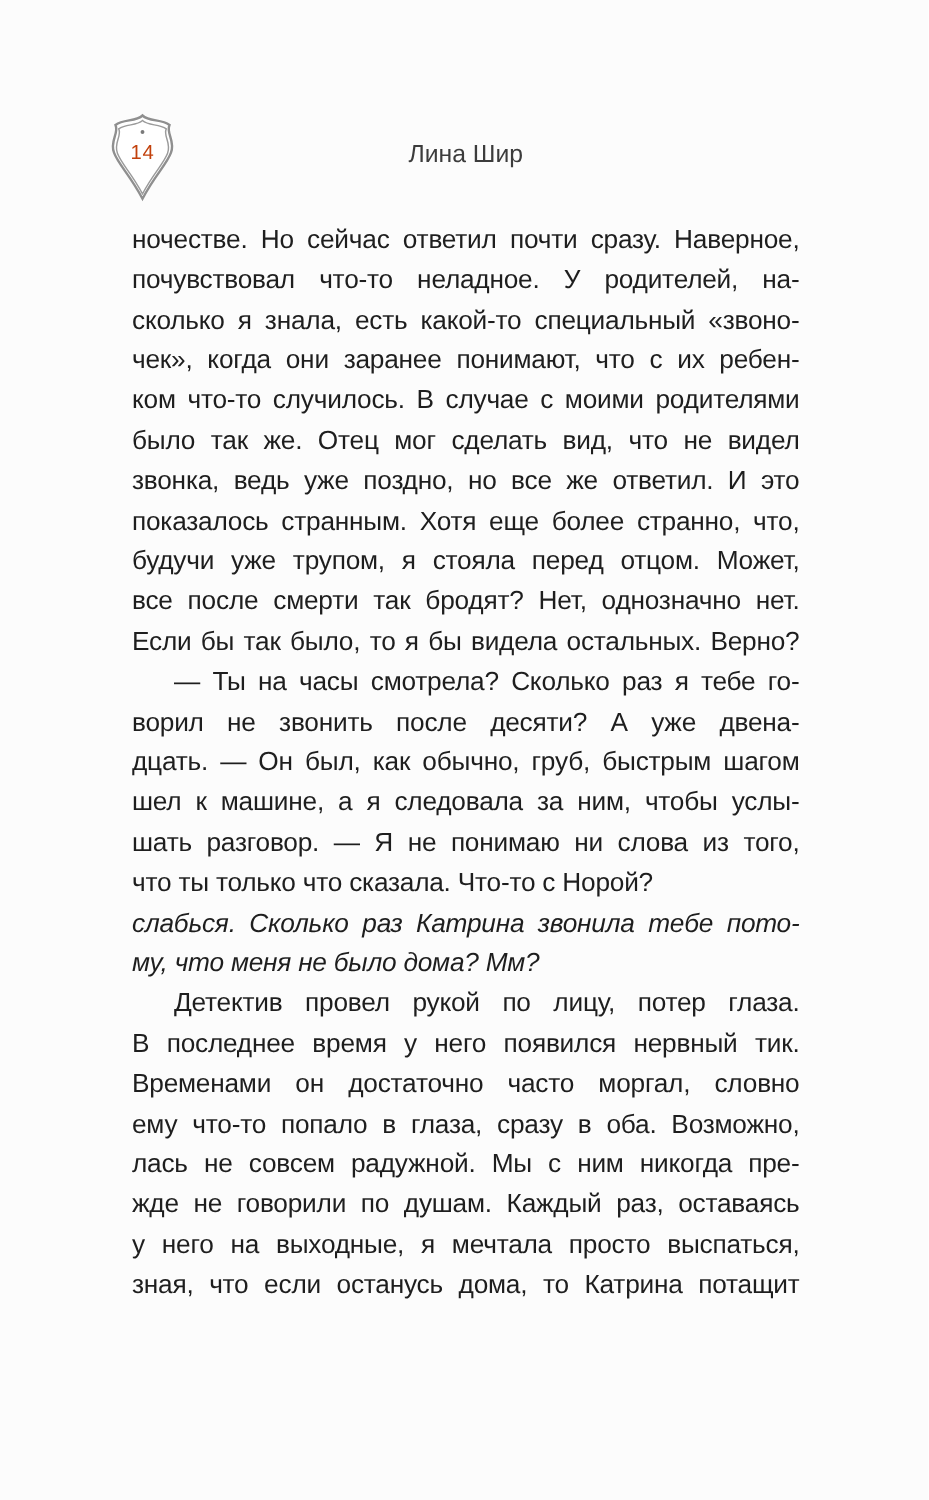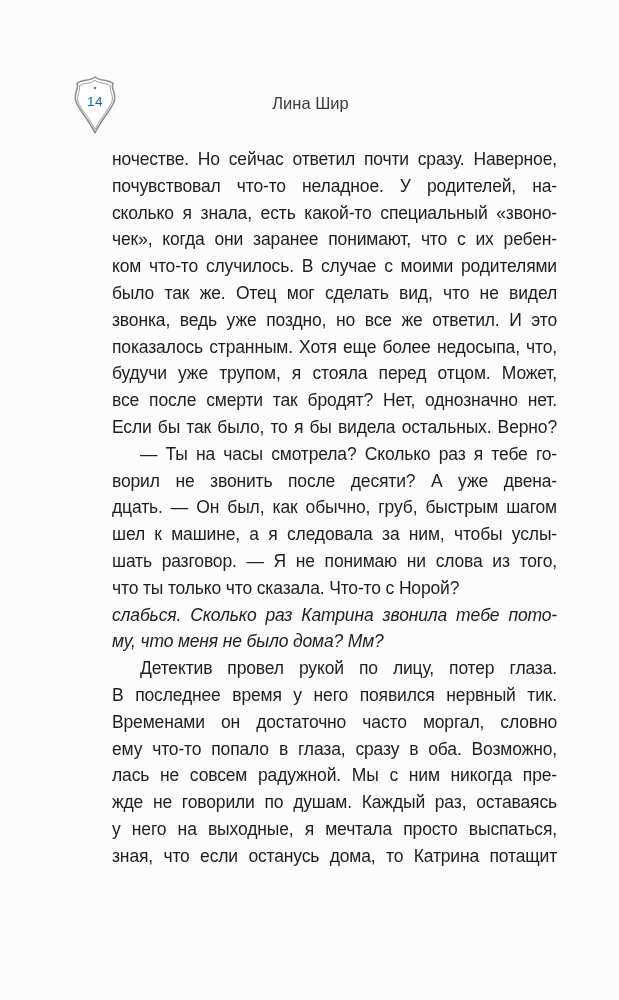--- a/index.html
+++ b/index.html
@@ -30,39 +30,38 @@
     width: 54px;
     height: 60px;
   }
   .badge-num {
     position: absolute;
     left: 0;
     right: 0;
     top: 19px;
     text-align: center;
     font-size: 13.5px;
-    color: #0369a1;
+    color: #c2410c;
     letter-spacing: 0.5px;
   }
   .author {
     position: absolute;
     left: 88px;
     top: 94px;
     width: 445px;
     text-align: center;
     font-size: 16.5px;
     color: var(--header-color, #3c3c3c);
   }
   
   .body-text {
     position: absolute;
     left: 88px;
     top: 146px;
     width: 445px;
-    margin-left: 24px;
   }
   .line {
     font-size: 17.5px;
     letter-spacing: -0.15px;
     line-height: 26.8px;
     height: 26.8px;
     overflow: hidden;
     color: var(--text-color, #1e1e1e);
     text-align: justify;
     text-align-last: justify;
@@ -106,21 +105,21 @@
   <div class="author">Лина Шир</div>
 
   <div class="body-text">
       <div class="line">ночестве. Но сейчас ответил почти сразу. Наверное,</div>
       <div class="line">почувствовал что-то неладное. У родителей, на-</div>
       <div class="line">сколько я знала, есть какой-то специальный «звоно-</div>
       <div class="line">чек», когда они заранее понимают, что с их ребен-</div>
       <div class="line">ком что-то случилось. В случае с моими родителями</div>
       <div class="line">было так же. Отец мог сделать вид, что не видел</div>
       <div class="line">звонка, ведь уже поздно, но все же ответил. И это</div>
-      <div class="line">показалось странным. Хотя еще более недосыпа, что,</div>
+      <div class="line">показалось странным. Хотя еще более странно, что,</div>
       <div class="line">будучи уже трупом, я стояла перед отцом. Может,</div>
       <div class="line">все после смерти так бродят? Нет, однозначно нет.</div>
       <div class="line">Если бы так было, то я бы видела остальных. Верно?</div>
       <div class="line indent">— Ты на часы смотрела? Сколько раз я тебе го-</div>
       <div class="line">ворил не звонить после десяти? А уже двена-</div>
       <div class="line">дцать. — Он был, как обычно, груб, быстрым шагом</div>
       <div class="line">шел к машине, а я следовала за ним, чтобы услы-</div>
       <div class="line">шать разговор. — Я не понимаю ни слова из того,</div>
       <div class="line short">что ты только что сказала. Что-то с Норой?</div>
       <div class="line italic">слабься. Сколько раз Катрина звонила тебе пото-</div>

